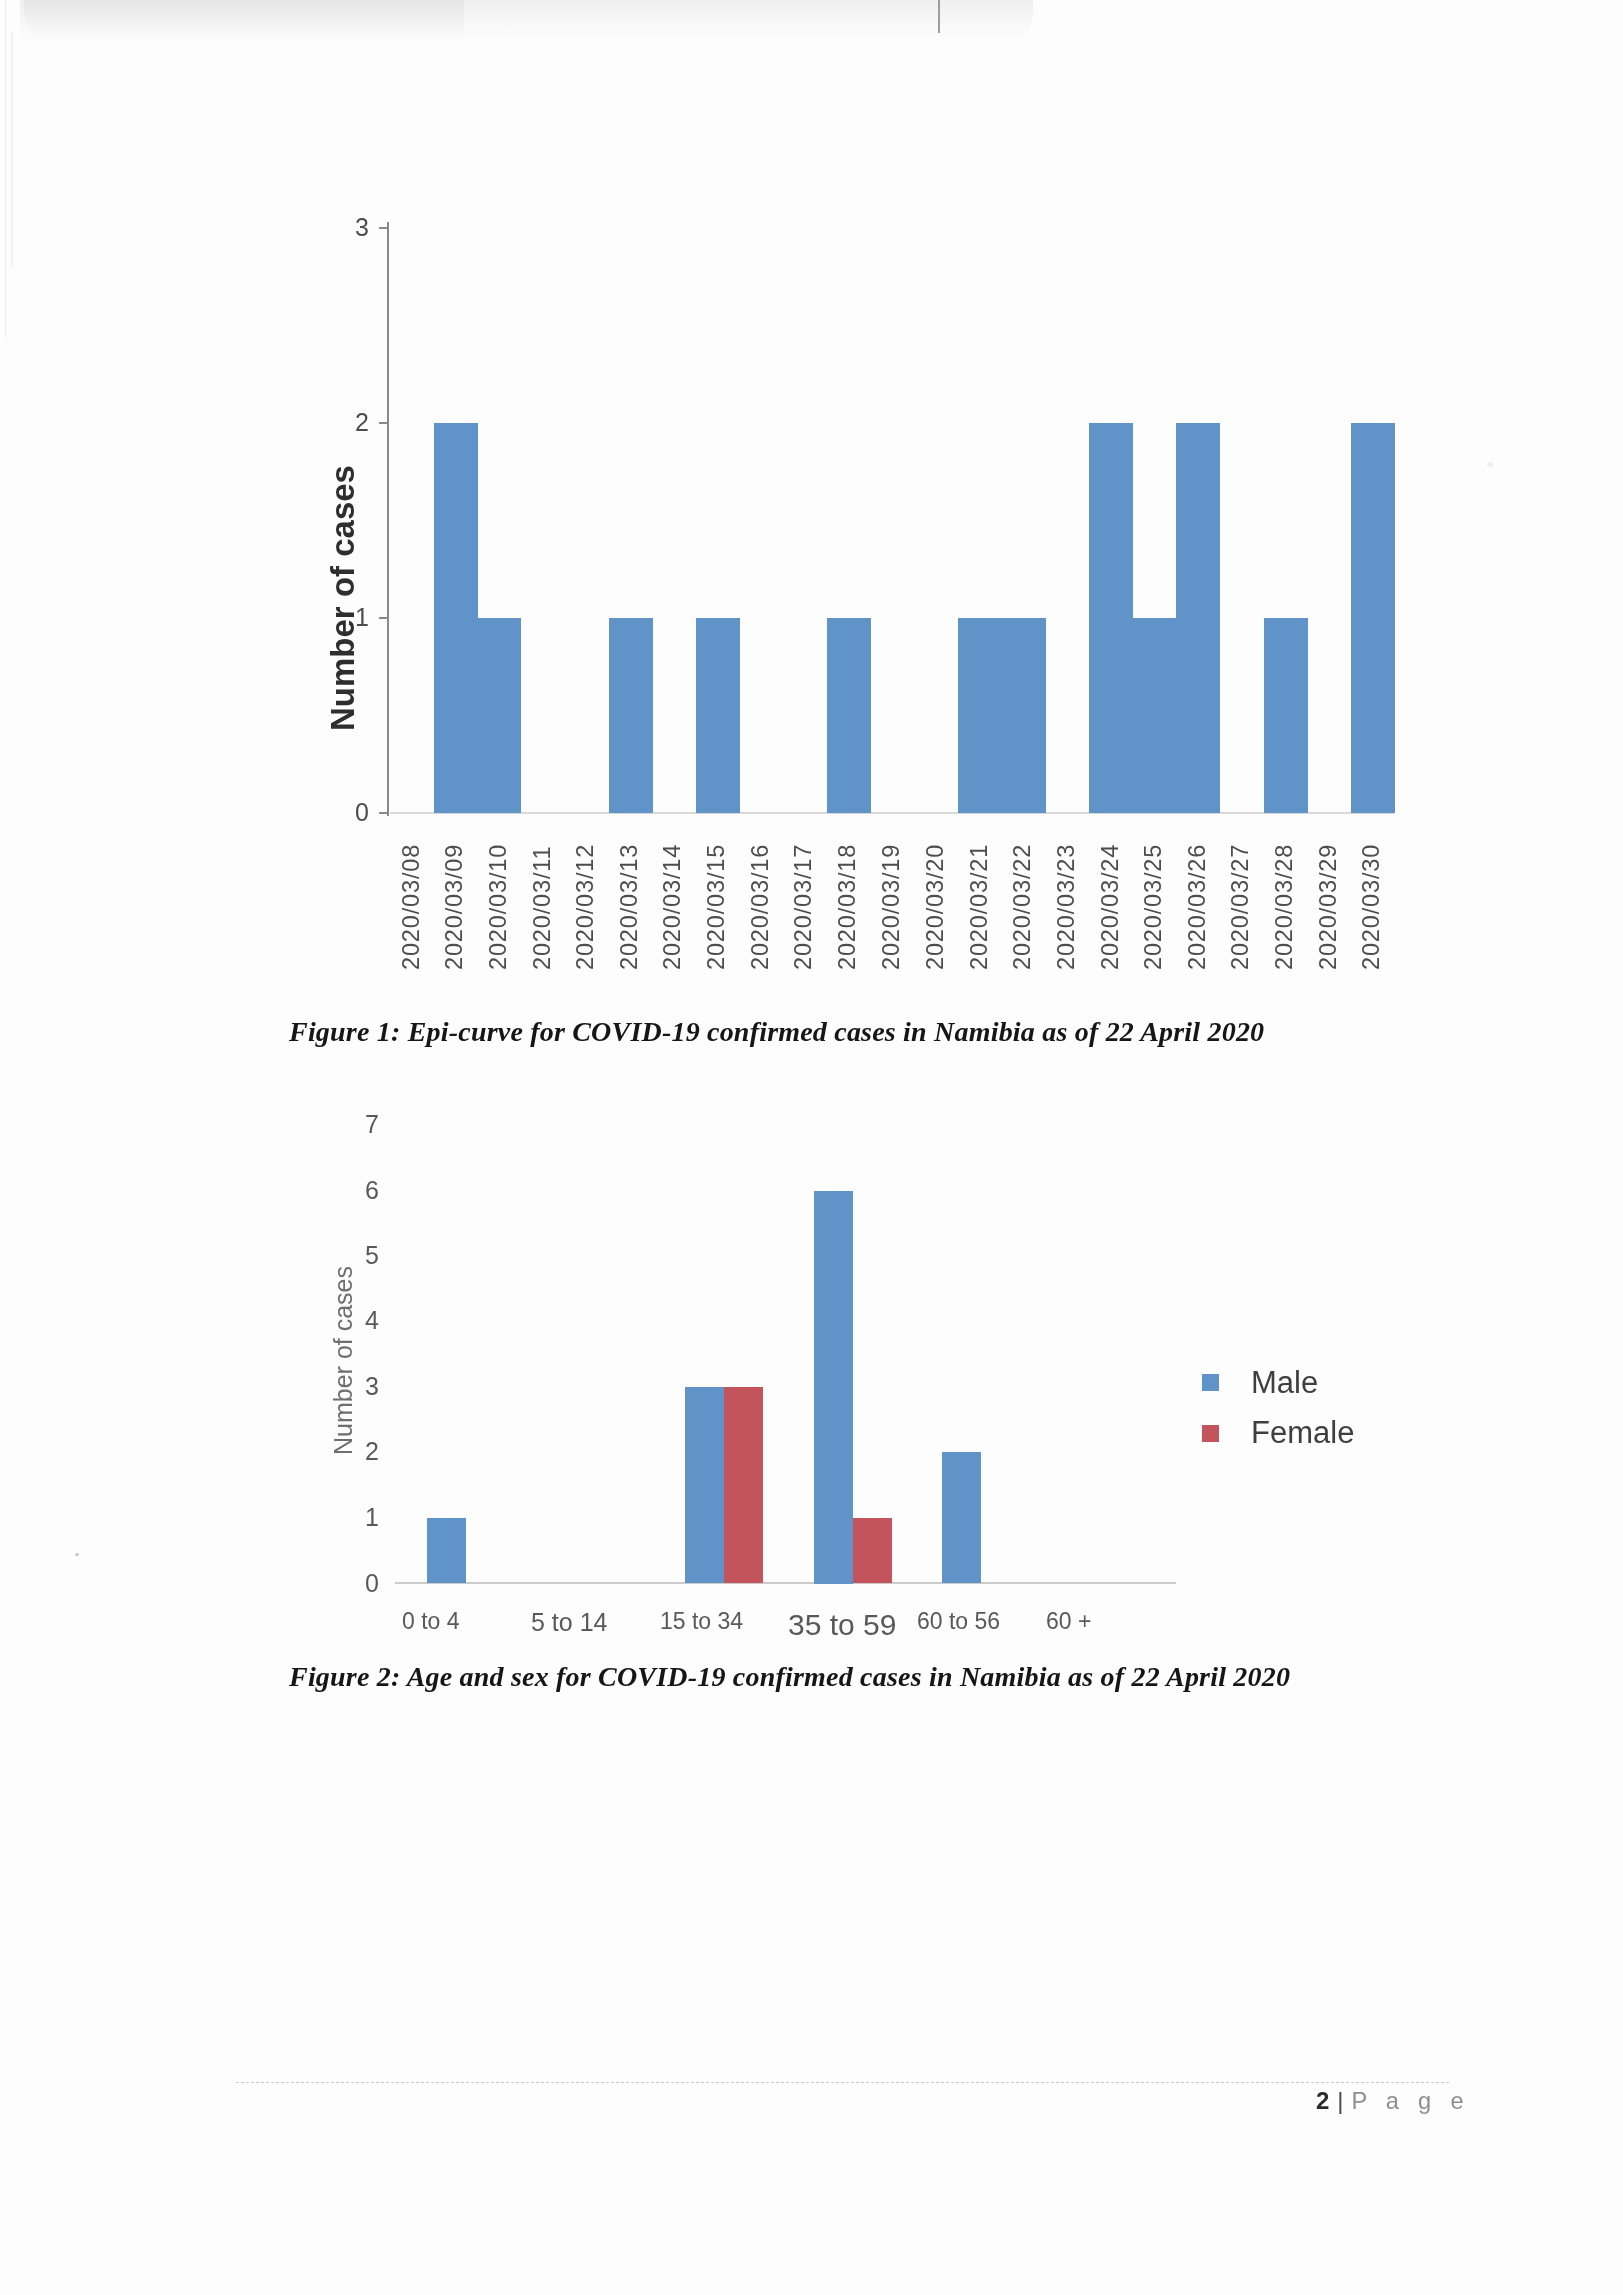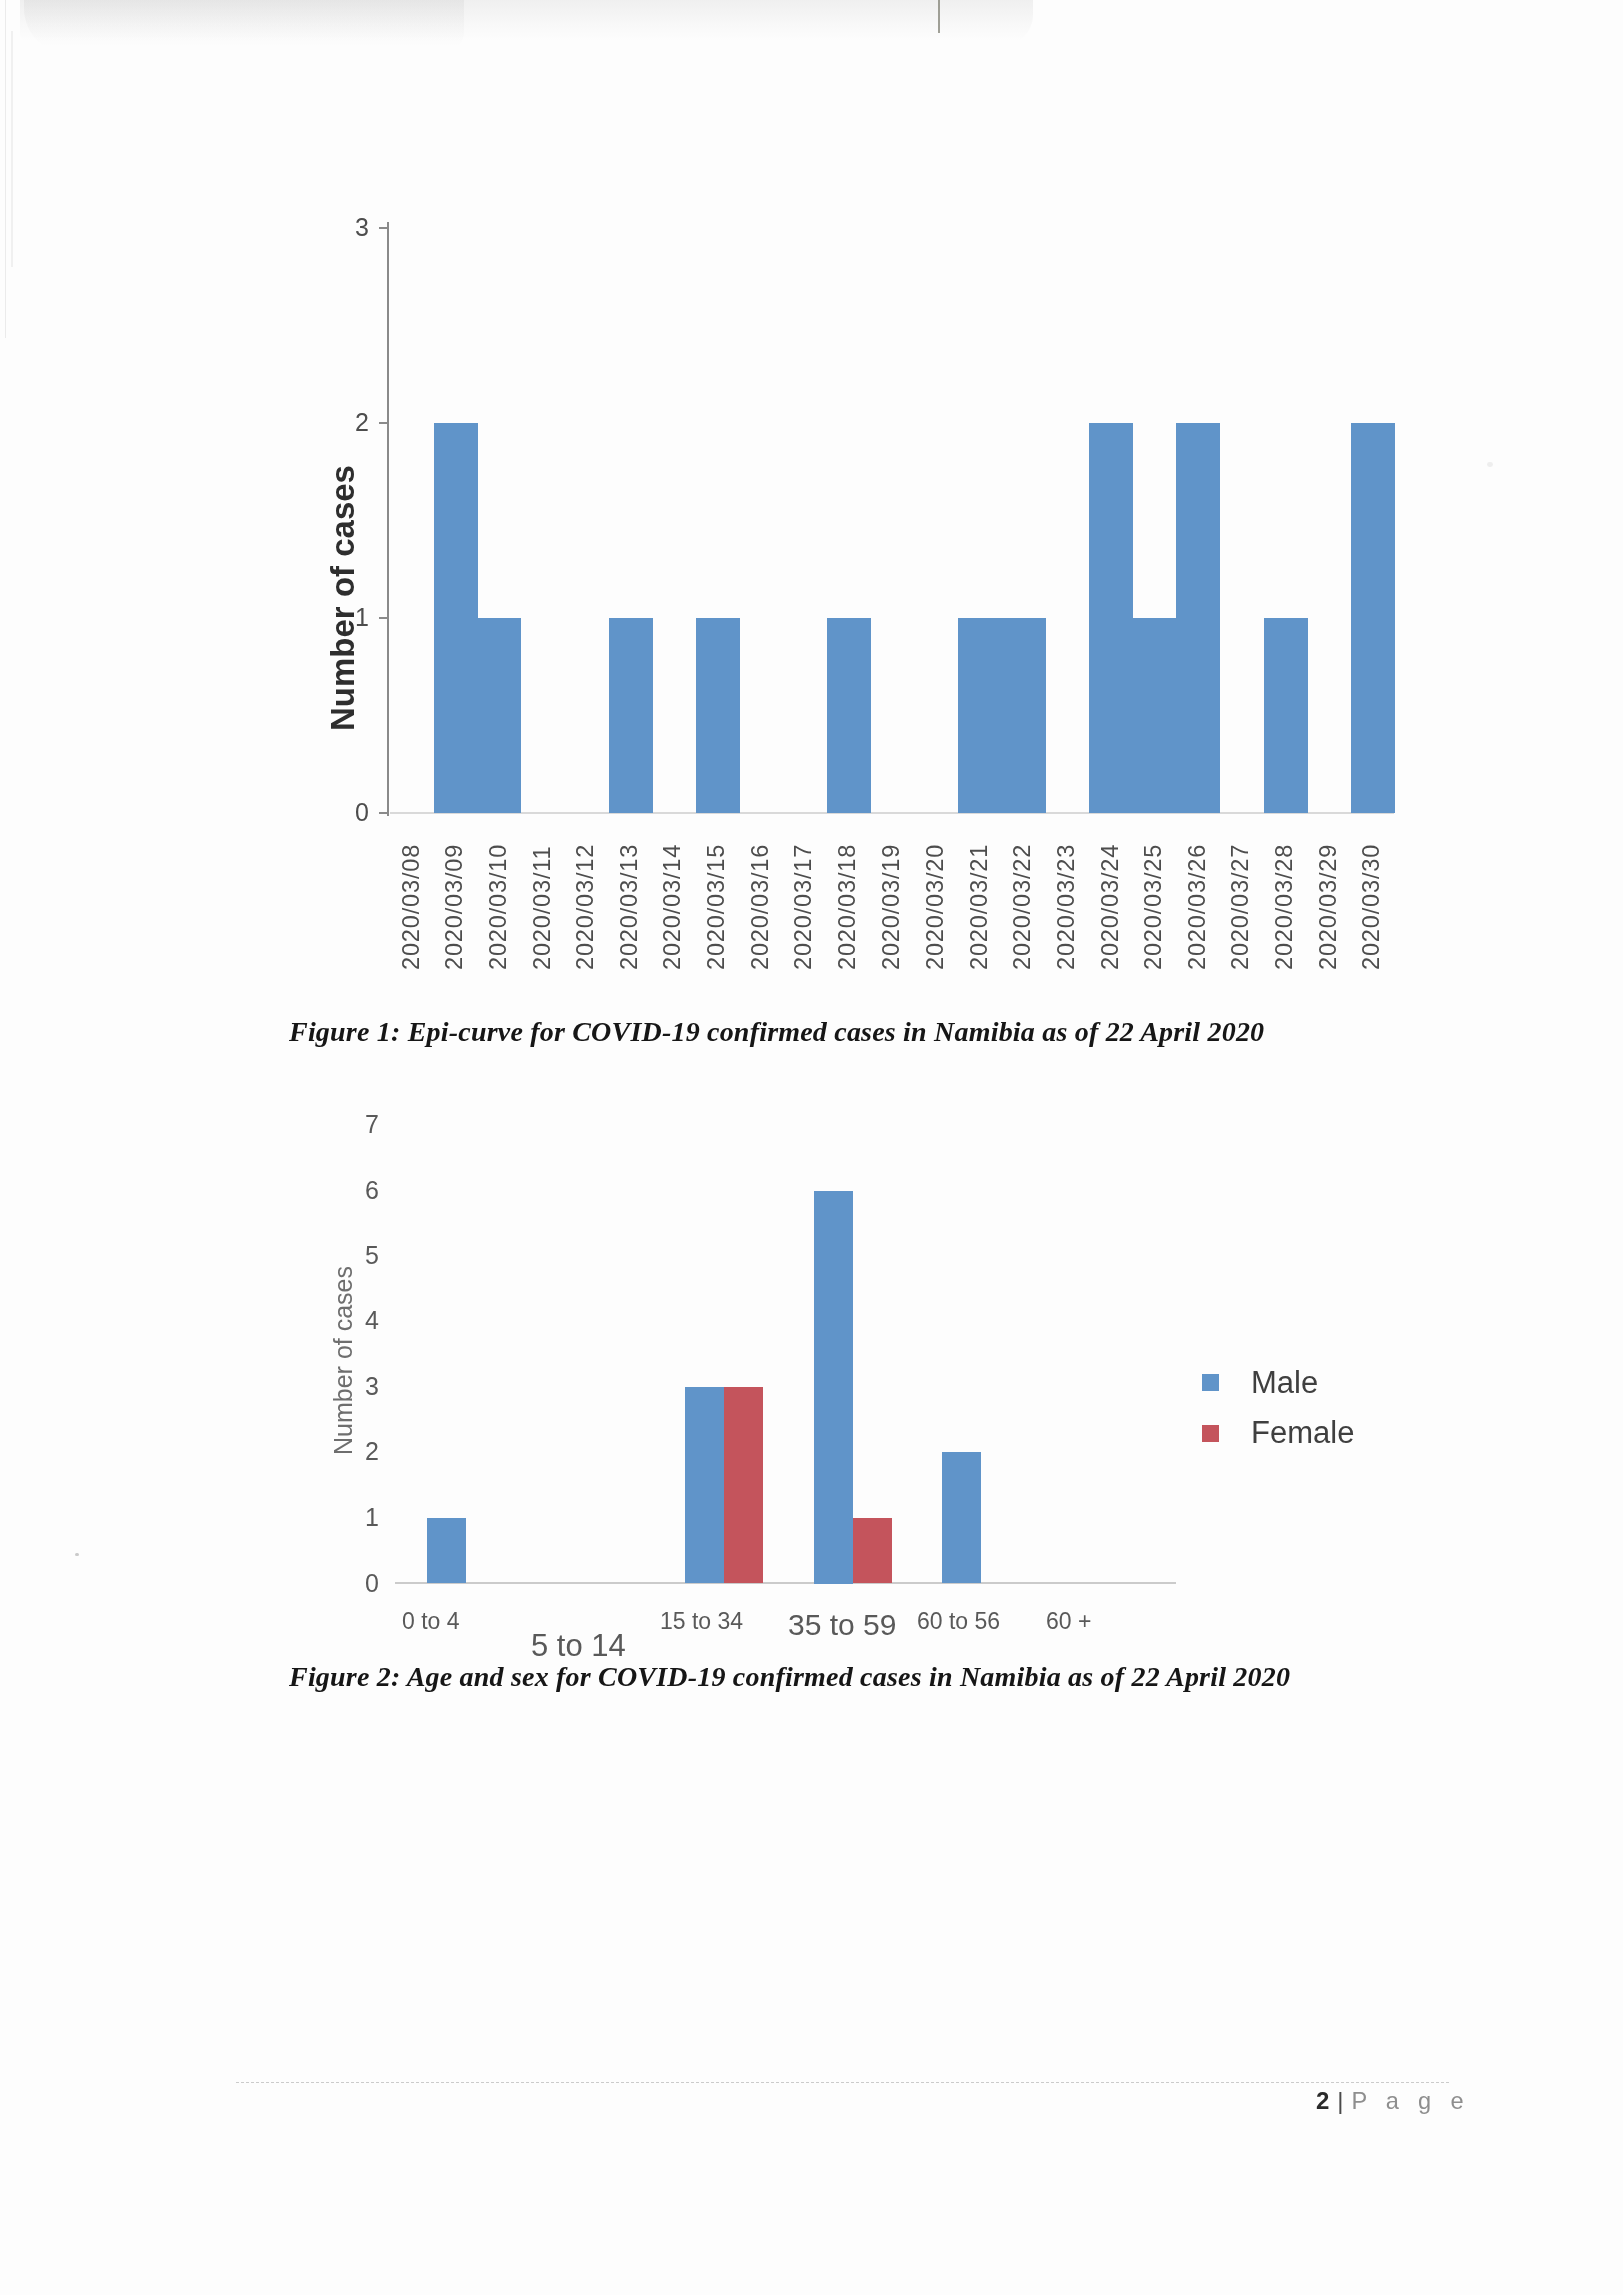--- a/index.html
+++ b/index.html
@@ -127,21 +127,21 @@
       <div class="abs ytick-label" style="left: 335px; top: 1240px; width: 44px; height: 31px; line-height: 31px; font-size: 25px; color: rgb(89, 89, 89);">5</div>
       <div class="abs ytick-label" style="left: 335px; top: 1175px; width: 44px; height: 31px; line-height: 31px; font-size: 25px; color: rgb(89, 89, 89);">6</div>
       <div class="abs ytick-label" style="left: 335px; top: 1109px; width: 44px; height: 31px; line-height: 31px; font-size: 25px; color: rgb(89, 89, 89);">7</div>
       <div class="abs bar" style="left: 427px; top: 1518px; width: 39px; height: 65px; background: rgb(96, 148, 201);"></div>
       <div class="abs bar" style="left: 685px; top: 1387px; width: 39px; height: 196px; background: rgb(96, 148, 201);"></div>
       <div class="abs bar" style="left: 814px; top: 1191px; width: 39px; height: 393px; background: rgb(96, 148, 201);"></div>
       <div class="abs bar" style="left: 942px; top: 1452px; width: 39px; height: 131px; background: rgb(96, 148, 201);"></div>
       <div class="abs bar" style="left: 724px; top: 1387px; width: 39px; height: 196px; background: rgb(196, 84, 92);"></div>
       <div class="abs bar" style="left: 853px; top: 1518px; width: 39px; height: 65px; background: rgb(196, 84, 92);"></div>
       <div class="abs xcat" style="left: 402px; top: 1608px; width: 129px; font-size: 23px; color: rgb(89, 89, 89);">0 to 4</div>
-      <div class="abs xcat" style="left: 531px; top: 1608px; width: 129px; font-size: 31px; color: rgb(89, 89, 89); margin-top: 20px;">5 to 14</div>
+      <div class="abs xcat" style="left: 531px; top: 1608px; width: 129px; font-size: 25px; color: rgb(89, 89, 89);">5 to 14</div>
       <div class="abs xcat" style="left: 660px; top: 1608px; width: 129px; font-size: 23px; color: rgb(89, 89, 89);">15 to 34</div>
       <div class="abs xcat" style="left: 788px; top: 1608px; width: 129px; font-size: 30px; color: rgb(89, 89, 89);">35 to 59</div>
       <div class="abs xcat" style="left: 917px; top: 1608px; width: 129px; font-size: 23px; color: rgb(89, 89, 89);">60 to 56</div>
       <div class="abs xcat" style="left: 1046px; top: 1608px; width: 129px; font-size: 23px; color: rgb(89, 89, 89);">60 +</div>
       <div class="abs legend-swatch" style="left: 1202px; top: 1374px; background: rgb(96, 148, 201);"></div>
       <div class="abs legend-label" style="left: 1227px; top: 1370px;">Male</div>
       <div class="abs legend-swatch" style="left: 1202px; top: 1425px; background: rgb(196, 84, 92);"></div>
       <div class="abs legend-label" style="left: 1227px; top: 1420px;">Female</div>
     </div>
   <p class="caption cap2">Figure 2: Age and sex for COVID-19 confirmed cases in Namibia as of 22 April 2020</p>

